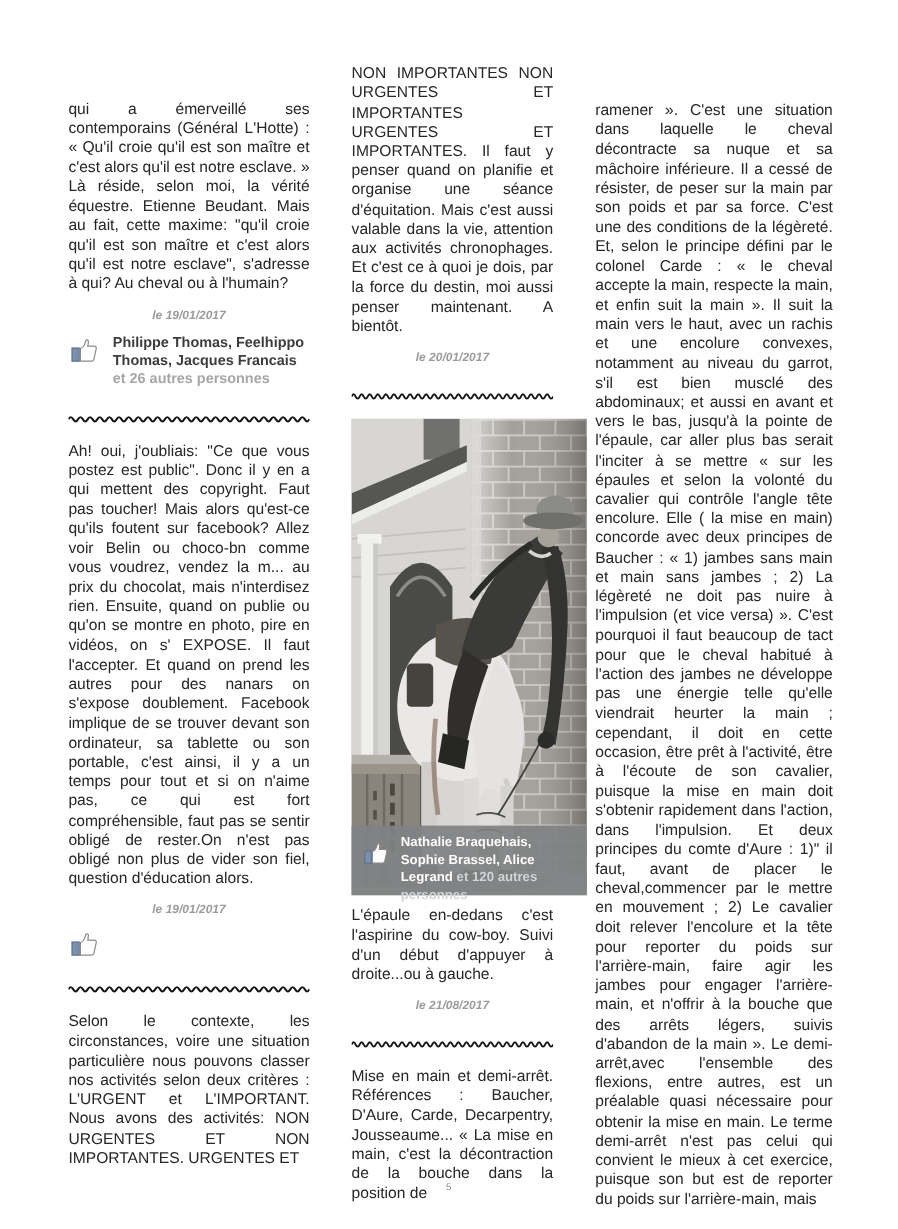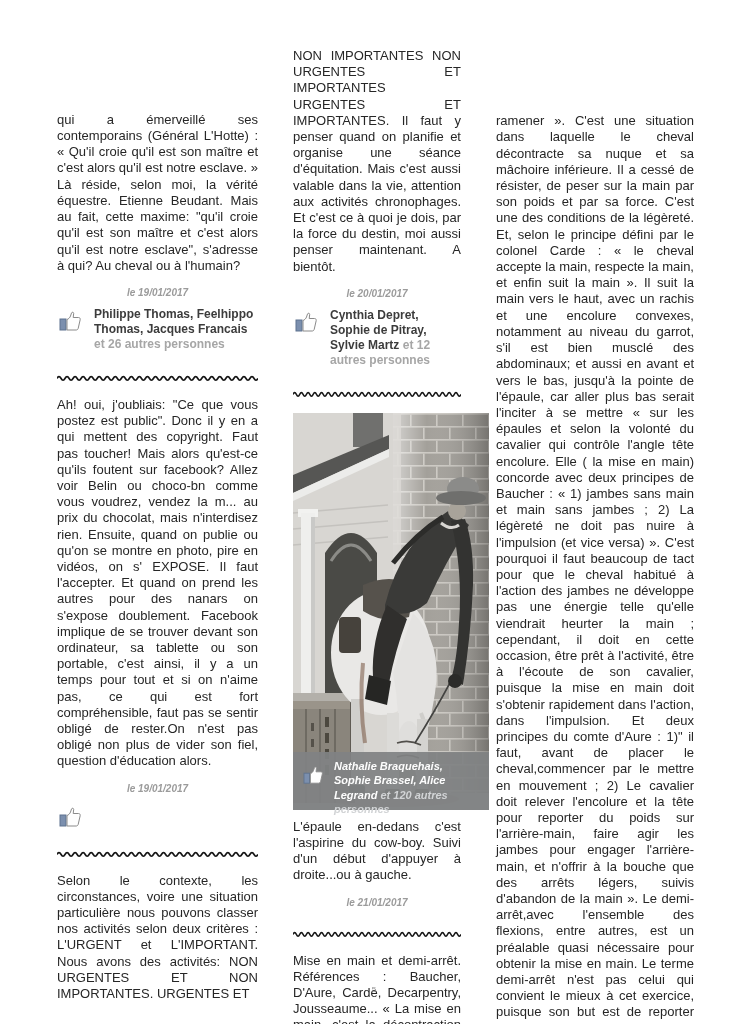--- a/index.html
+++ b/index.html
@@ -66,21 +66,20 @@
   .photo-caption {
     position: absolute;
     left: 0; right: 0; bottom: 0;
     height: 58px;
     background: rgba(128, 130, 131, 0.93);
     display: flex;
     align-items: flex-start;
     gap: 9px;
     padding: 7px 14px 0 10px;
     box-sizing: border-box;
-    font-style: italic;
   }
   .photo-caption .likes-text { font-size: 11px; line-height: 14.5px; }
   .photo-caption .names { color: #fdfdfd; }
   .photo-caption .others { color: #d2d4d6; }
   .photo-caption .like-svg { margin-top: 6px; width: 22px; height: 20px; }
 
   .page-number {
     position: absolute;
     left: 0; right: 0;
     bottom: 30px;
@@ -130,26 +129,20 @@
         <svg viewBox="0 0 200 10" preserveAspectRatio="none">
           <use href="#wavepath"></use>
         </svg>
       </div>
     <p class="body-text">Selon le contexte, les circonstances, voire une situation particulière nous pouvons classer nos activités selon deux critères : L'URGENT et L'IMPORTANT. Nous avons des activités: NON URGENTES ET NON IMPORTANTES. URGENTES ET</p>
   </div>
 
   <div class="col col-2">
     <p class="body-text">NON IMPORTANTES NON URGENTES ET IMPORTANTES URGENTES ET IMPORTANTES. Il faut y penser quand on planifie et organise une séance d'équitation. Mais c'est aussi valable dans la vie, attention aux activités chronophages. Et c'est ce à quoi je dois, par la force du destin, moi aussi penser maintenant. A bientôt.</p>
     <div class="date">le 20/01/2017</div>
-    <div class="likes">
-      <svg class="like-svg" viewBox="0 0 24 22">
-          <use href="#likeicon"></use>
-        </svg>
-      <p class="likes-text"><span class="names">Cynthia Depret, Sophie de Pitray, Sylvie Martz</span> <span class="others">et 12 autres personnes</span></p>
-    </div>
     <div class="divider">
         <svg viewBox="0 0 200 10" preserveAspectRatio="none">
           <use href="#wavepath"></use>
         </svg>
       </div>
 
     <div class="photo">
       <svg class="scene" viewBox="0 0 196 397" preserveAspectRatio="none">
         <defs>
           <pattern id="bricks" width="26" height="26" patternUnits="userSpaceOnUse">
@@ -243,21 +236,21 @@
 
       <div class="photo-caption">
         <svg class="like-svg" viewBox="0 0 24 22">
             <use href="#likeicon"></use>
           </svg>
         <p class="likes-text"><span class="names">Nathalie Braquehais, Sophie Brassel, Alice Legrand</span> <span class="others">et 120 autres personnes</span></p>
       </div>
     </div>
 
     <p class="body-text mt8">L'épaule en-dedans c'est l'aspirine du cow-boy. Suivi d'un début d'appuyer à droite...ou à gauche.</p>
-    <div class="date">le 21/01/2017</div>
+    <div class="date">le 21/08/2017</div>
     <div class="divider">
         <svg viewBox="0 0 200 10" preserveAspectRatio="none">
           <use href="#wavepath"></use>
         </svg>
       </div>
     <p class="body-text">Mise en main et demi-arrêt. Références : Baucher, D'Aure, Carde, Decarpentry, Jousseaume... « La mise en main, c'est la décontraction de la bouche dans la position de</p>
   </div>
 
   <div class="col col-3">
     <p class="body-text">ramener ». C'est une situation dans laquelle le cheval décontracte sa nuque et sa mâchoire inférieure. Il a cessé de résister, de peser sur la main par son poids et par sa force. C'est une des conditions de la légèreté. Et, selon le principe défini par le colonel Carde : « le cheval accepte la main, respecte la main, et enfin suit la main ». Il suit la main vers le haut, avec un rachis et une encolure convexes, notamment au niveau du garrot, s'il est bien musclé des abdominaux; et aussi en avant et vers le bas, jusqu'à la pointe de l'épaule, car aller plus bas serait l'inciter à se mettre « sur les épaules et selon la volonté du cavalier qui contrôle l'angle tête encolure. Elle ( la mise en main) concorde avec deux principes de Baucher : « 1) jambes sans main et main sans jambes ; 2) La légèreté ne doit pas nuire à l'impulsion (et vice versa) ». C'est pourquoi il faut beaucoup de tact pour que le cheval habitué à l'action des jambes ne développe pas une énergie telle qu'elle viendrait heurter la main ; cependant, il doit en cette occasion, être prêt à l'activité, être à l'écoute de son cavalier, puisque la mise en main doit s'obtenir rapidement dans l'action, dans l'impulsion. Et deux principes du comte d'Aure : 1)" il faut, avant de placer le cheval,commencer par le mettre en mouvement ; 2) Le cavalier doit relever l'encolure et la tête pour reporter du poids sur l'arrière-main, faire agir les jambes pour engager l'arrière-main, et n'offrir à la bouche que des arrêts légers, suivis d'abandon de la main ». Le demi-arrêt,avec l'ensemble des flexions, entre autres, est un préalable quasi nécessaire pour obtenir la mise en main. Le terme demi-arrêt n'est pas celui qui convient le mieux à cet exercice, puisque son but est de reporter du poids sur l'arrière-main, mais</p>

